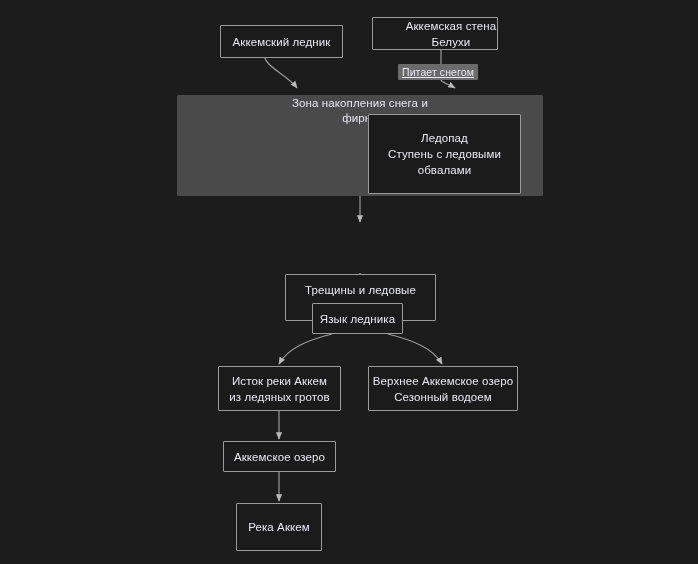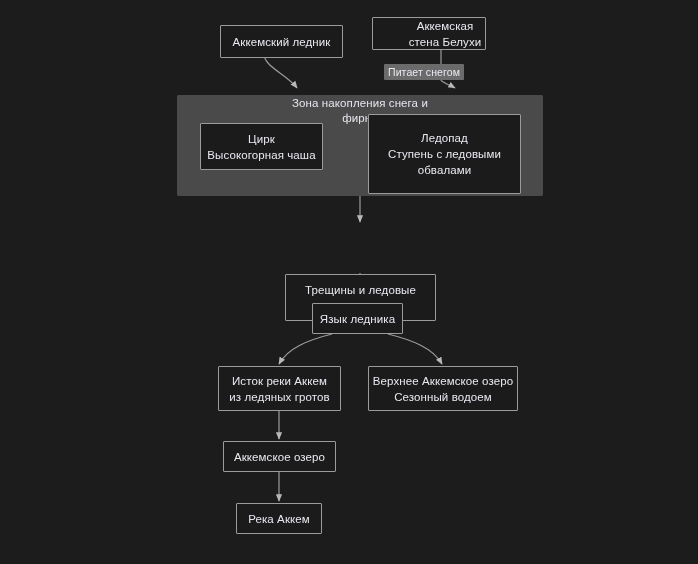--- a/index.html
+++ b/index.html
@@ -108,28 +108,24 @@
   </svg>
 
   <div class="subgraph" style="left:177px; top:95px; width:366px; height:101px;"></div>
 
   <div class="subgraph-label" style="left:285px; top:96px; width:150px;">Зона накопления снега и фирна</div>
 
   <div class="node" style="left:220px; top:25px; width:123px; height:33px;">
     <span class="node-text">Аккемский ледник</span>
   </div>
 
-  <div class="node" style="left:372px; top:17px; width:114px; height:33px;padding-left:32px;">
+  <div class="node" style="left:372px; top:17px; width:126px; height:33px;padding-left:32px;">
     <span class="node-text">Аккемская стена Белухи</span>
   </div>
 
-  <div class="node" style="left:200px; top:123px; width:123px; height:47px;">
-    <span class="node-text">Цирк
-Высокогорная чаша</span>
-  </div>
 
   <div class="node" style="left:368px; top:114px; width:153px; height:80px;">
     <span class="node-text">Ледопад
 Ступень с ледовыми
 обвалами</span>
   </div>
 
   <div class="node" style="left:285px; top:226px; width:151px; height:47px;margin-top:48px;">
     <span class="node-text">Трещины и ледовые
 потоки</span>
@@ -146,19 +142,19 @@
 
   <div class="node" style="left:368px; top:366px; width:150px; height:45px;">
     <span class="node-text">Верхнее Аккемское озеро
 Сезонный водоем</span>
   </div>
 
   <div class="node" style="left:223px; top:441px; width:113px; height:31px;">
     <span class="node-text">Аккемское озеро</span>
   </div>
 
-  <div class="node" style="left:236px; top:503px; width:86px; height:31px;">
+  <div class="node" style="left:236px; top:503px; width:86px; height:48px;">
     <span class="node-text">Река Аккем</span>
   </div>
 
-  <div class="edge-label" style="left:384px; top:64px;">Питает снегом</div>
+  <div class="edge-label" style="left:398px; top:64px;text-decoration:underline;">Питает снегом</div>
 
 </div>
 
 </body></html>

